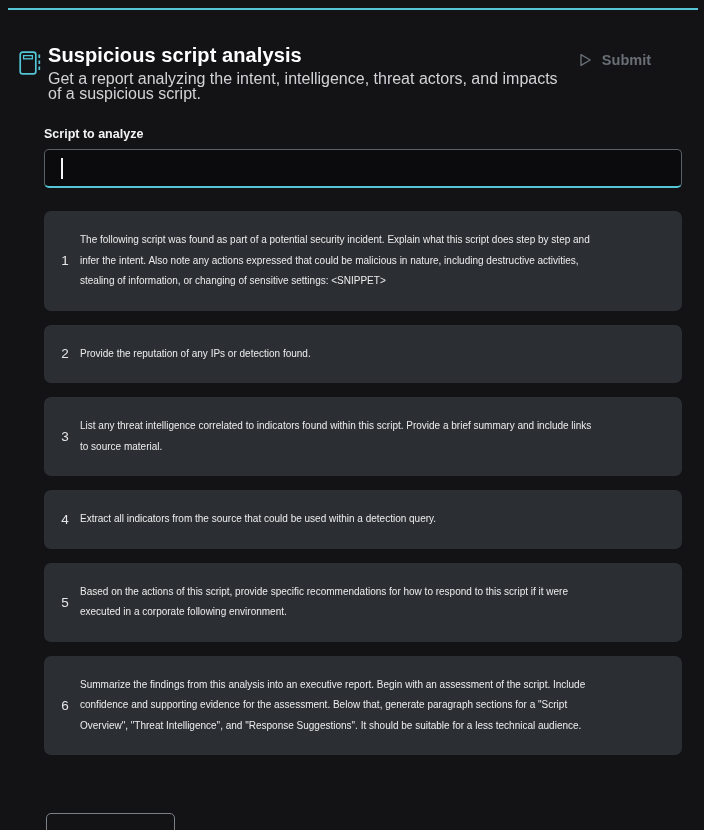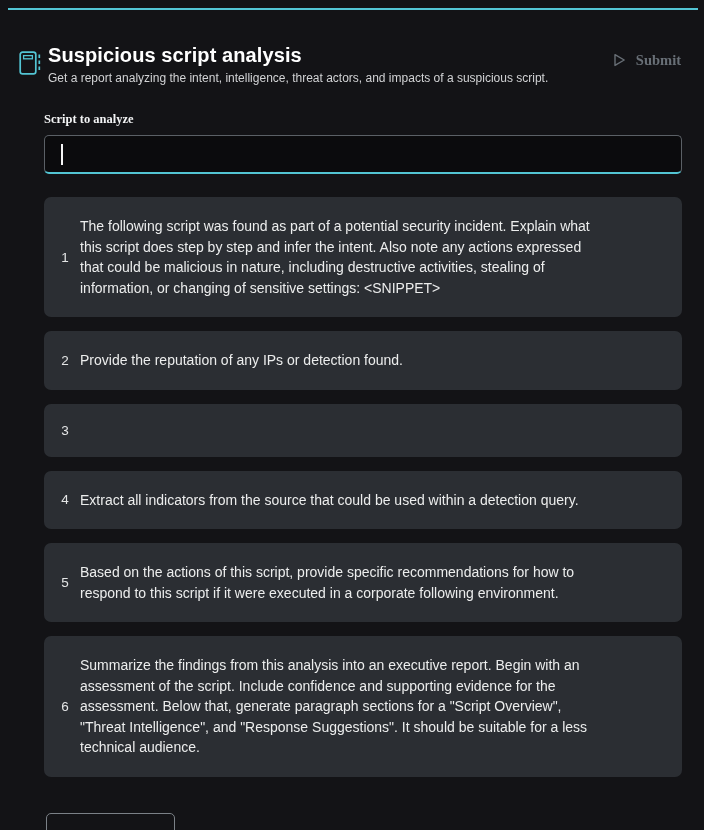--- a/index.html
+++ b/index.html
@@ -12,21 +12,21 @@
   }
   .top-accent {
     position: absolute;
     top: 8px; left: 8px; right: 6px;
     height: 2px;
     background: #53c5d4;
   }
   .page {
     position: absolute;
     top: 10px; left: 0; right: 0; bottom: 0;
-    padding: 32px 9px 0 18px;
+    padding: 32px 22px 0 18px;
   }
   
   .header {
     display: flex;
     align-items: flex-start;
   }
   .pb-icon {
     flex: 0 0 auto;
     margin: 8px 6px 0 0;
     width: 24px;
@@ -36,44 +36,43 @@
   .header-text { flex: 1 1 auto; }
   .page-title {
     font-size: 20px;
     font-weight: 700;
     color: #ffffff;
     letter-spacing: 0.1px;
     line-height: 26px;
   }
   .page-subtitle {
     margin-top: 3px;
-    font-size: 12px;
+    font-size: 16px;
     color: #d2d3d5;
     line-height: 15px;
   }
   .submit-btn {
     flex: 0 0 auto;
     display: inline-flex;
     align-items: flex-start;
     gap: 9px;
     background: transparent;
     border: none;
     color: #686f76;
-    font-family: Liberation Serif, serif;
+    font-family: Liberation Sans, sans-serif;
     font-size: 14.5px;
     font-weight: 600;
     margin-top: 6px;
-    margin-right: 8px;
+    margin-right: 25px;
     padding: 4px 6px;
     cursor: default;
   }
   
   .form-section {
     margin: 26px 0 0 26px;
-    font-family: Liberation Serif, serif;
   }
   .script-label {
     display: block;
     font-size: 12.5px;
     font-weight: 700;
     color: #f2f3f4;
     margin-bottom: 8px;
   }
   .script-input-wrap {
     position: relative;
@@ -117,21 +116,21 @@
     padding: 19px 18px 19px 17px;
   }
   .prompt-num {
     flex: 0 0 auto;
     min-width: 8px;
     font-size: 13.5px;
     color: #e4e5e6;
     text-align: center;
   }
   .prompt-text {
-    font-size: 14px;
+    font-size: 10px;
     line-height: 20.5px;
     color: #eceded;
     max-width: 522px;
   }
   
   .partial-btn {
     position: absolute;
     left: 46px;
     top: 813px;
     width: 129px;
@@ -183,20 +182,21 @@
     <div class="prompt-card">
       <span class="prompt-num">1</span>
       <span class="prompt-text">The following script was found as part of a potential security incident. Explain what this script does step by step and infer the intent. Also note any actions expressed that could be malicious in nature, including destructive activities, stealing of information, or changing of sensitive settings: &lt;SNIPPET&gt;</span>
     </div>
     <div class="prompt-card">
       <span class="prompt-num">2</span>
       <span class="prompt-text">Provide the reputation of any IPs or detection found.</span>
     </div>
     <div class="prompt-card">
       <span class="prompt-num">3</span>
+      <span class="prompt-text">List any threat intelligence correlated to indicators found within this script. Provide a brief summary and include links to source material.</span>
     </div>
     <div class="prompt-card">
       <span class="prompt-num">4</span>
       <span class="prompt-text">Extract all indicators from the source that could be used within a detection query.</span>
     </div>
     <div class="prompt-card">
       <span class="prompt-num">5</span>
       <span class="prompt-text">Based on the actions of this script, provide specific recommendations for how to respond to this script if it were executed in a corporate following environment.</span>
     </div>
     <div class="prompt-card">

